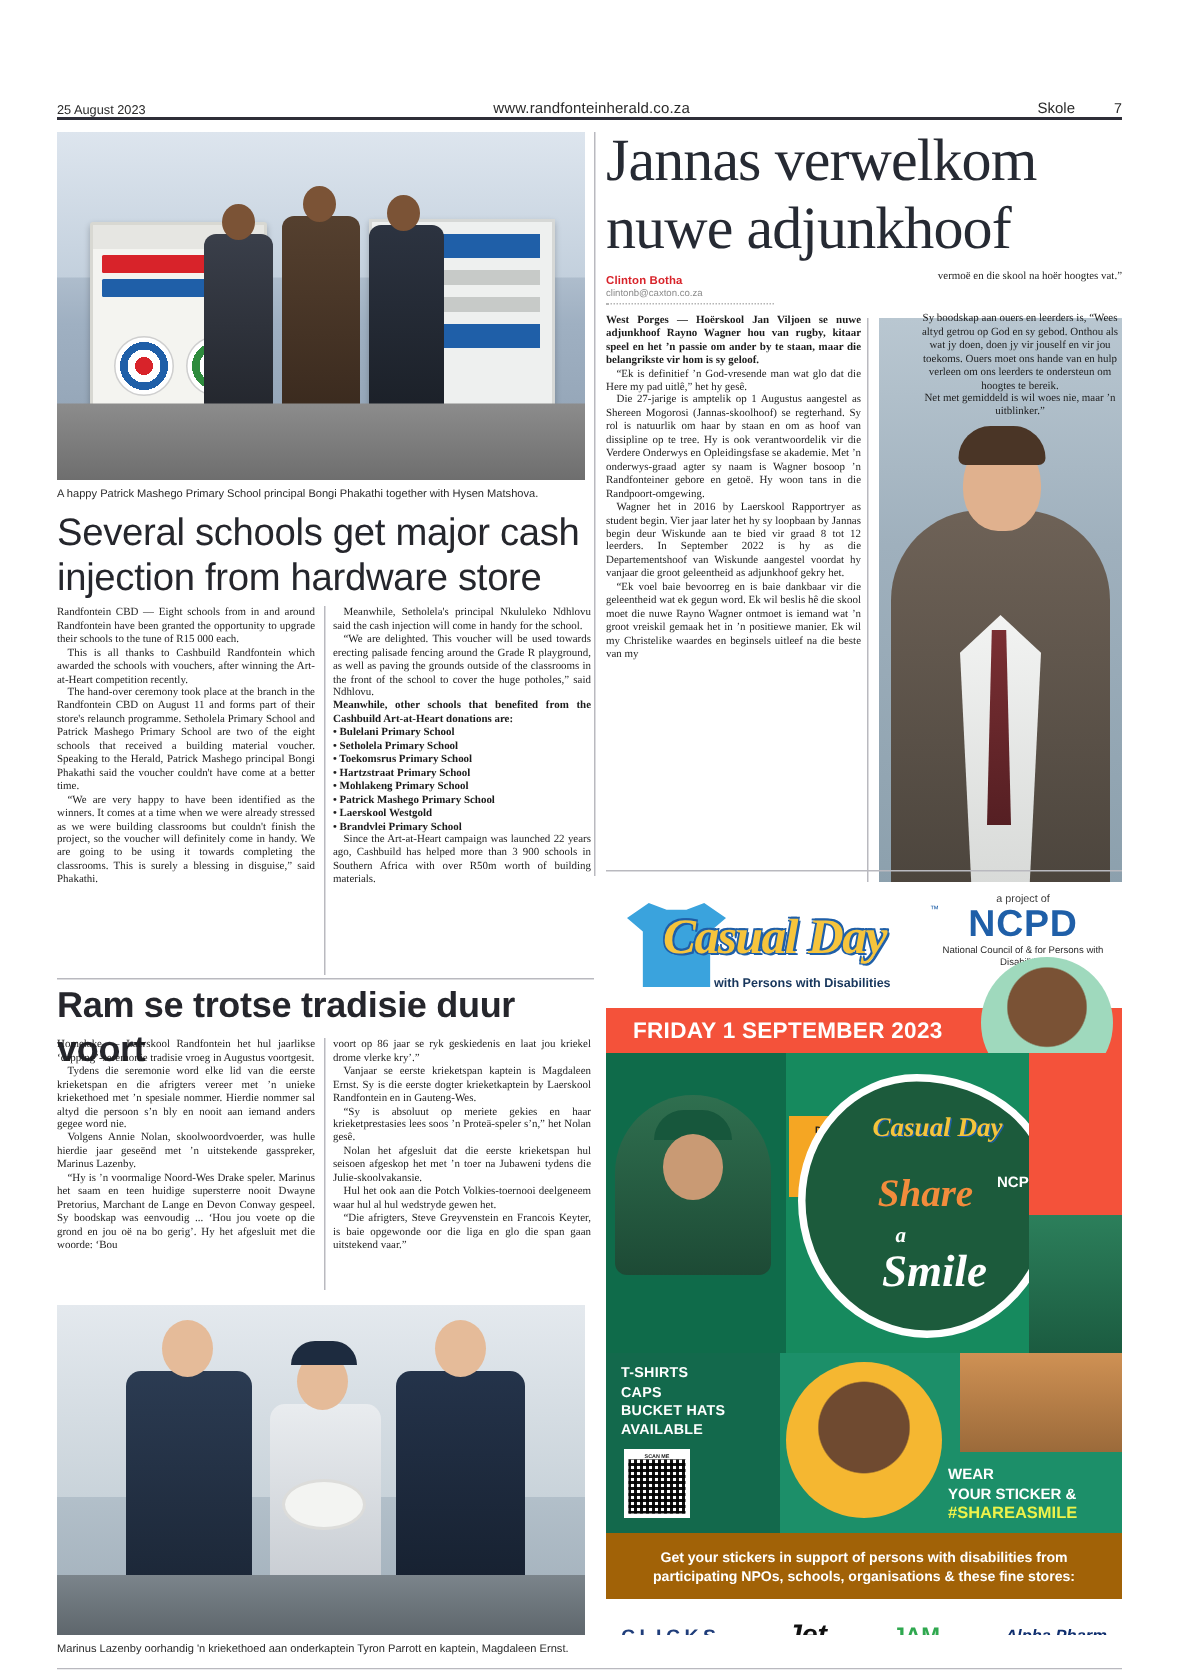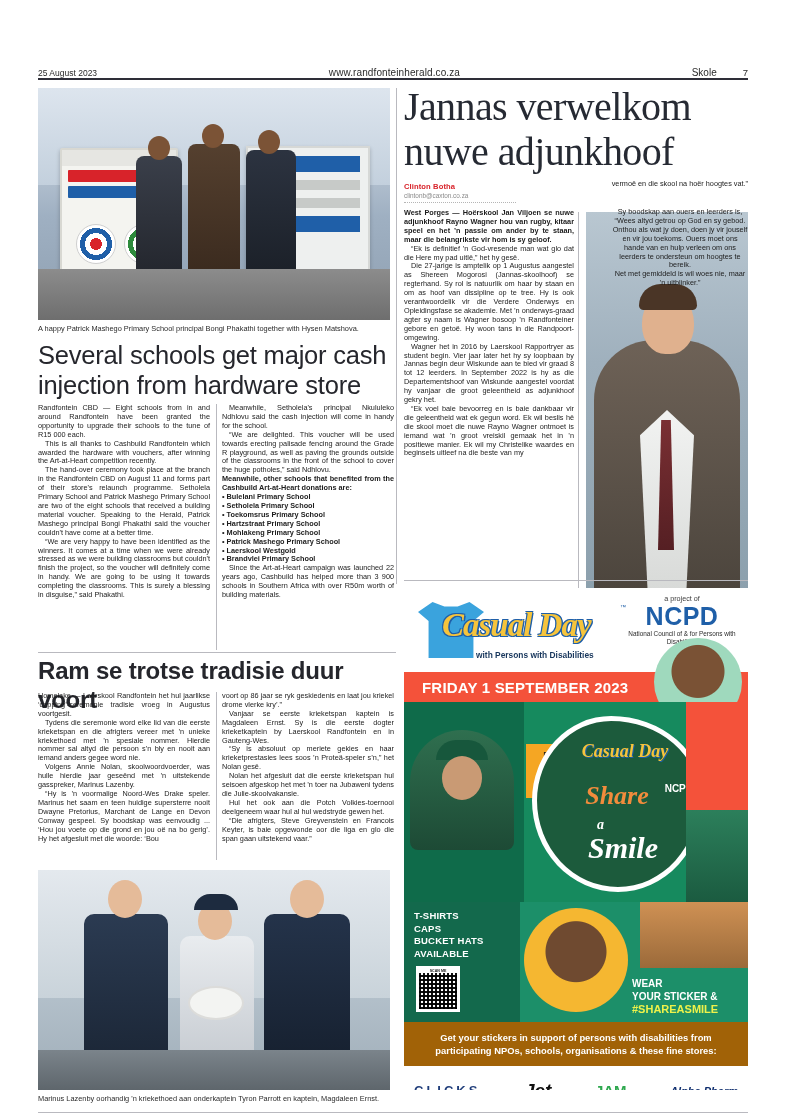--- a/index.html
+++ b/index.html
@@ -158,21 +158,21 @@
 
   
   .byline { position:absolute; left:404px; top:150px; width:120px;
     font-family:"Liberation Sans", sans-serif; }
   .byline .name { font-size:7.6px; font-weight:bold; color:#d8232a; letter-spacing:.1px; }
   .byline .mail { font-size:6.4px; color:#8a8a8a; margin-top:1px; }
   .byline .dots { margin-top:3px; height:0; border-top:1px dotted #b5b5b5; width:112px; }
 
   
   .col {
-    position:absolute; font-family:Liberation Sans, sans-serif;
+    position:absolute; font-family:Liberation Serif, serif;
     font-size:7.3px; line-height:8.9px; text-align:justify; color:#1c1c1c;
     hyphens:auto;
   }
   .col p { text-indent:7px; margin:0; }
   .col p.noindent { text-indent:0; }
   .col .dateline { font-style:italic; font-weight:bold; }
   .col .bold { font-weight:bold; }
   .col ul { list-style:none; margin:0; padding:0; }
   .col ul li { font-weight:bold; text-indent:0; }
 
@@ -345,21 +345,21 @@
     <div class="head h3"></div>
     <div class="ground"></div>
   </div>
 
   <div class="caption" style="left:38px; top:292px; width:352px;">A happy Patrick Mashego Primary School principal Bongi Phakathi together with Hysen Matshova.</div>
 
   <h1 class="headline-sans" id="headline-cash">Several schools get major cash injection from hardware store</h1>
 
   <div class="col" style="left:38px; top:372px; width:172px; height:250px;">
     <p class="noindent"><span class="dateline"></span><span>Randfontein CBD — Eight schools from in and around Randfontein have been granted the opportunity to upgrade their schools to the tune of R15 000 each.</span></p>
-    <p>This is all thanks to Cashbuild Randfontein which awarded the hardware with vouchers, after winning the Art-at-Heart competition recently.</p>
+    <p>This is all thanks to Cashbuild Randfontein which awarded the schools with vouchers, after winning the Art-at-Heart competition recently.</p>
     <p>The hand-over ceremony took place at the branch in the Randfontein CBD on August 11 and forms part of their store's relaunch programme. Setholela Primary School and Patrick Mashego Primary School are two of the eight schools that received a building material voucher. Speaking to the Herald, Patrick Mashego principal Bongi Phakathi said the voucher couldn't have come at a better time.</p>
     <p>“We are very happy to have been identified as the winners. It comes at a time when we were already stressed as we were building classrooms but couldn't finish the project, so the voucher will definitely come in handy. We are going to be using it towards completing the classrooms. This is surely a blessing in disguise,” said Phakathi.</p>
   </div>
 
   <div class="col" style="left:222px; top:372px; width:172px; height:250px;">
     <p>Meanwhile, Setholela's principal Nkululeko Ndhlovu said the cash injection will come in handy for the school.</p>
     <p>“We are delighted. This voucher will be used towards erecting palisade fencing around the Grade R playground, as well as paving the grounds outside of the classrooms in the front of the school to cover the huge potholes,” said Ndhlovu.</p>
     <p class="noindent bold">Meanwhile, other schools that benefited from the Cashbuild Art-at-Heart donations are:</p>
     <ul>
       <li>• Bulelani Primary School</li>

